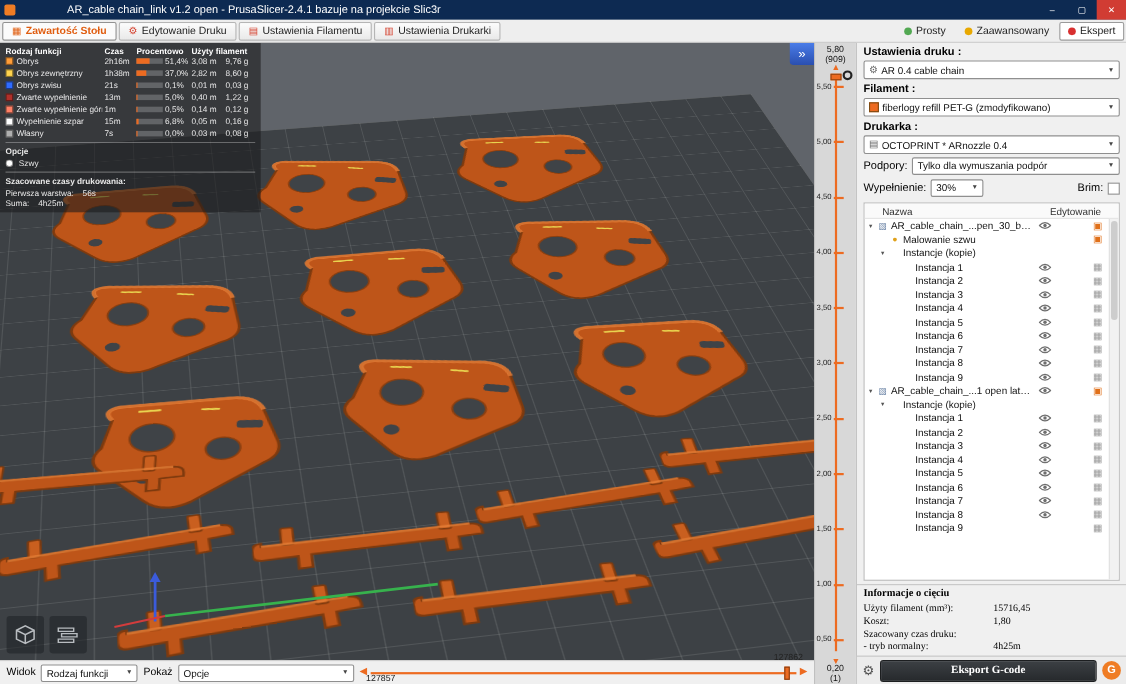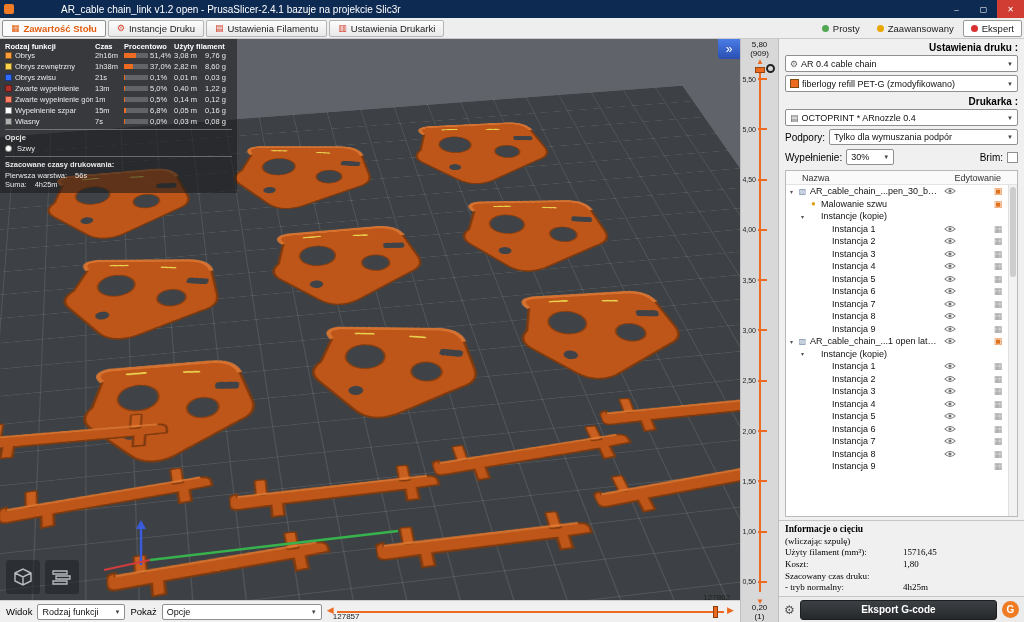--- a/index.html
+++ b/index.html
@@ -96,21 +96,21 @@
   .lhandle { position:absolute; left:14px; top:28px; width:10px; height:6px; background:#ED6B21; border:1px solid #96450f; }
   .rhandle { position:absolute; right:3px; top:25px; width:9px; height:9px; border:2px solid #222; border-radius:50%; background:#d8d8d8; }
   .lticks { position:absolute; left:0; right:0; top:36px; bottom:36px; display:flex; flex-direction:column; justify-content:space-between; }
   .ltick { display:flex; align-items:center; justify-content:flex-end; gap:2px; padding-right:11px; height:8px; }
   .ltlabel { font-size:7px; color:#222; }
   .ltmark { width:9px; height:2px; background:#ED6B21; flex:none; }
 
   
   .panel { width:246px; background:#f0f0f0; border-left:1px solid #bfbfbf; display:flex; flex-direction:column; font-size:10px; min-height:0; flex:none; }
   .psec { padding:2px 6px 1px; }
-  .plabel { font-weight:bold; font-size:10px; margin:1px 0 2px;text-align:right; }
+  .plabel { font-weight:bold; font-size:10px; margin:1px 0 2px; }
   .comborow { display:flex; align-items:center; gap:3px; }
   .comborow .combo { flex:1; height:17px; }
   .cicon { font-size:9px; color:#666; flex:none; }
   .fsq { width:9px; height:9px; border:1px solid #7d4a12; display:inline-block; flex:none; }
   .inlinerow { display:flex; align-items:center; gap:4px; padding:2px 6px; }
   .sup-combo { flex:1; }
   .inf-combo { width:48px; }
   .brimlab { margin-left:auto; }
   .checkbox { width:11px; height:11px; background:#fff; border:1px solid #8f8f8f; flex:none; }
 
@@ -126,21 +126,21 @@
   .olscroll { position:absolute; right:0; top:14px; bottom:0; width:9px; background:#f2f2f2; border-left:1px solid #e0e0e0; }
   .olthumb { margin:2px 1px; height:90px; background:#cdcdcd; border-radius:3px; }
 
   .sliceinfo { border-top:1px solid #c6c6c6; padding:3px 6px 2px; font-size:9px; flex:none;font-family:Liberation Serif, serif; }
   .sititle { font-weight:bold; font-size:9.5px; margin-bottom:2px; }
   .sirow { display:grid; grid-template-columns:118px 1fr; line-height:1.3; }
 
   .exportrow { height:26px; display:flex; align-items:center; gap:5px; padding:2px 5px; border-top:1px solid #c6c6c6; background:#ececec; flex:none; }
   .gearbtn { font-size:12px; color:#555; }
   .exportbtn { flex:1; height:20px; background:linear-gradient(#3c4044,#26292c); color:#fff; font-weight:bold; font-size:10px;
-               display:flex; align-items:center; justify-content:center; border-radius:3px; border:1px solid #1c1e20; }
+               display:flex; align-items:center; justify-content:center; border-radius:3px; border:1px solid #1c1e20;font-family:Liberation Serif, serif; }
   .gbadge { width:17px; height:17px; border-radius:50%; background:#ef7c24; color:#fff; font-weight:bold; font-size:10px;
             display:flex; align-items:center; justify-content:center; }
 </style>
 </head>
 <body>
 
 <svg width="0" height="0" style="position:absolute" aria-hidden="true">
   <symbol id="sym-link" viewBox="0 0 200 180">
     <path d="M30 28 Q20 10 40 8 L150 18 Q176 20 180 44 L186 96 Q188 118 168 126 L92 168 Q64 180 48 156 L12 104 Q0 86 16 70 Z" fill="#BE5519" stroke="#7E3A0E" stroke-width="3"></path>
     <path d="M30 28 Q20 10 40 8 L150 18 Q176 20 180 44" fill="none" stroke="#E88038" stroke-width="5" opacity="0.8"></path>
@@ -181,21 +181,21 @@
   </div>
 
 
   <div class="tabbar">
     <div class="tab active">
       <span class="tabicon" style="color: rgb(224, 93, 16);">▦</span>
       <span>Zawartość Stołu</span>
     </div>
     <div class="tab">
       <span class="tabicon" style="color: rgb(212, 61, 42);">⚙</span>
-      <span>Instancje Druku</span>
+      <span>Edytowanie Druku</span>
     </div>
     <div class="tab">
       <span class="tabicon" style="color: rgb(212, 61, 42);">▤</span>
       <span>Ustawienia Filamentu</span>
     </div>
     <div class="tab">
       <span class="tabicon" style="color: rgb(212, 61, 42);">▥</span>
       <span>Ustawienia Drukarki</span>
     </div>
     <div class="modes">
@@ -485,20 +485,21 @@
         <div class="plabel">Ustawienia druku :</div>
         <div class="comborow">
           <div class="combo">
             <span class="cicon">⚙</span>
             <span class="ctext">AR 0.4 cable chain</span>
             <span class="carrow">▼</span>
           </div>
         </div>
       </div>
       <div class="psec">
+        <div class="plabel">Filament :</div>
         <div class="comborow">
           <div class="combo">
             <span class="fsq" style="background: rgb(237, 107, 33);"></span>
             <span class="ctext">fiberlogy refill PET-G (zmodyfikowano)</span>
             <span class="carrow">▼</span>
           </div>
         </div>
       </div>
       <div class="psec">
         <div class="plabel">Drukarka :</div>
@@ -765,24 +766,20 @@
         <div class="olscroll">
             <div class="olthumb"></div>
           </div>
       </div>
 
       <div class="sliceinfo">
         <div class="sititle">Informacje o cięciu</div>
         <div>
 
 
-            <div class="sirow">
-              <span>(wliczając szpulę)</span>
-              <span></span>
-            </div>
 
 
             <div class="sirow">
               <span>Użyty filament (mm³):</span>
               <span>15716,45</span>
             </div>
 
             <div class="sirow">
               <span>Koszt:</span>
               <span>1,80</span>

